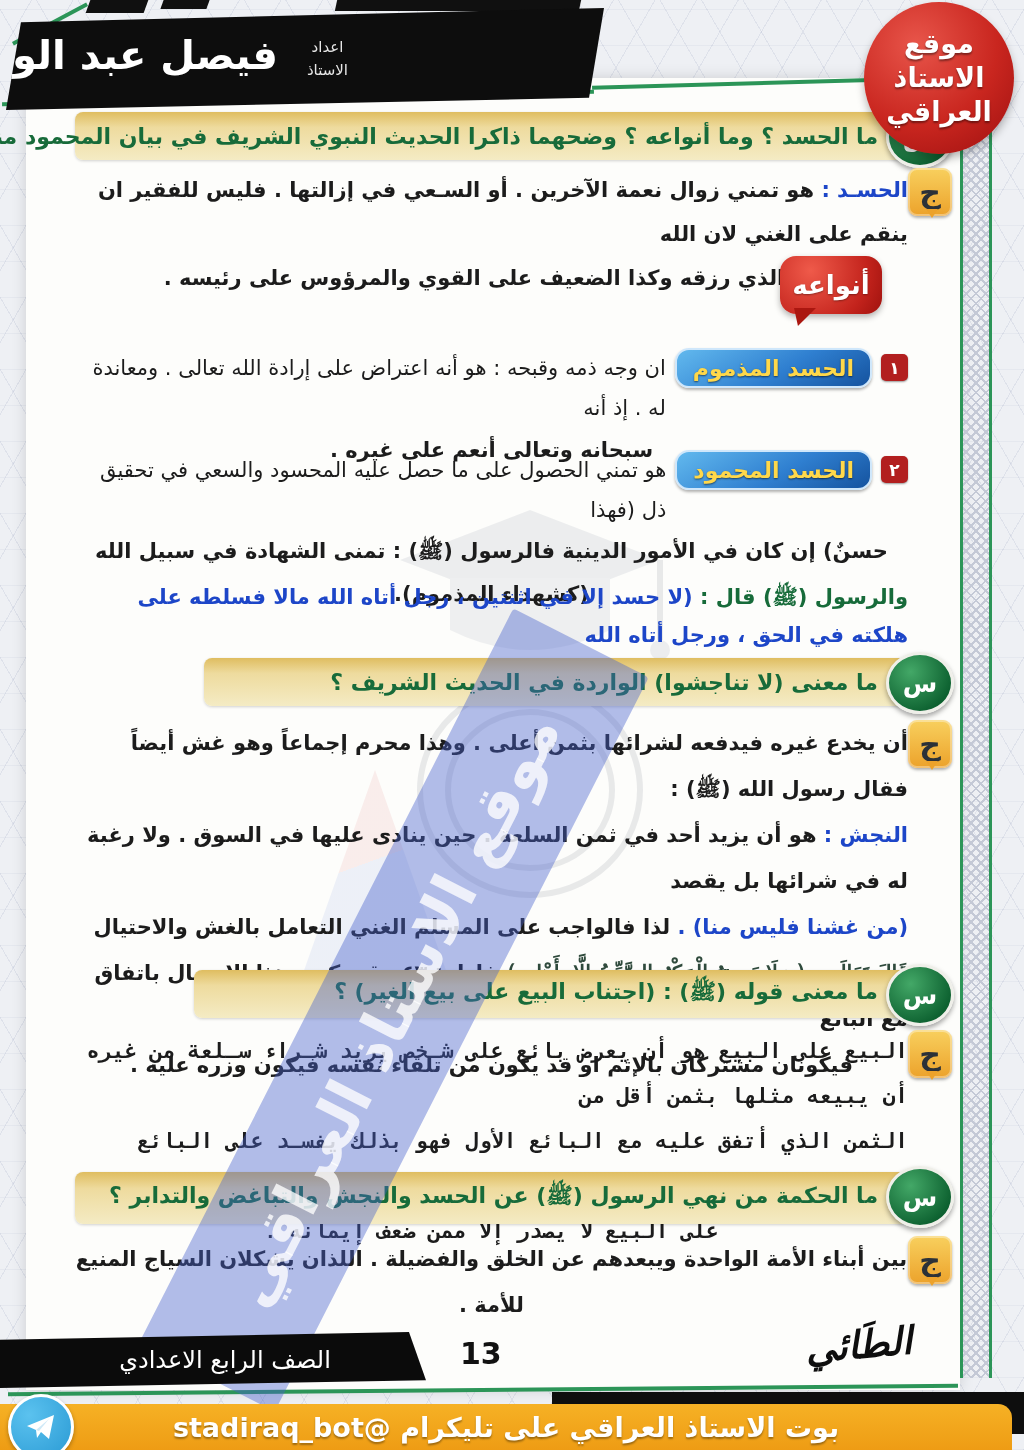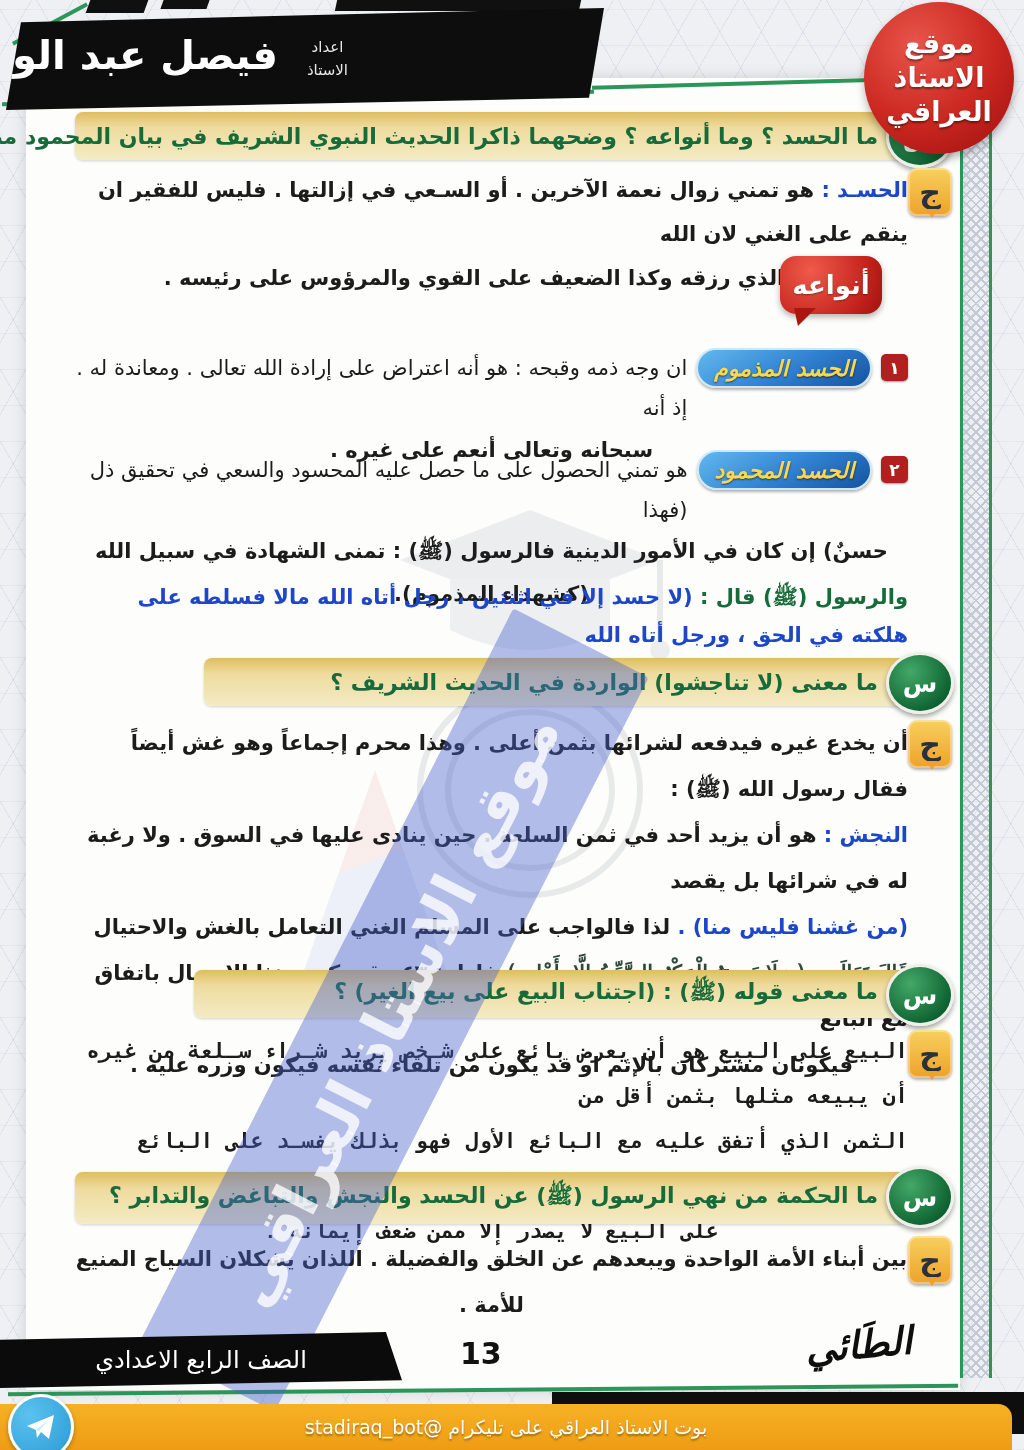--- a/index.html
+++ b/index.html
@@ -70,37 +70,37 @@
   .vref{color:#0d0d0d;}
   .bubble{position:absolute;width:102px;height:58px;border-radius:16px;z-index:11;
     background:radial-gradient(circle at 30% 25%, #ef5a4a, #c3231c 68%, #9f120e);
     color:#fff;font-size:26px;font-weight:bold;display:flex;align-items:center;justify-content:center;
     box-shadow:0 3px 6px rgba(0,0,0,.3);text-shadow:0 1px 2px rgba(0,0,0,.35);}
   .bubble::after{content:"";position:absolute;bottom:-12px;left:14px;width:22px;height:18px;background:#ab1710;
     clip-path:polygon(0 0,100% 0,18% 100%);}
   .type-row{display:flex;align-items:flex-start;gap:9px;}
   .tnum{flex:0 0 auto;width:27px;height:27px;margin-top:6px;background:#b21f1f;border-radius:5px;color:#fff;
     font-size:17px;font-weight:bold;display:flex;align-items:center;justify-content:center;box-shadow:0 1px 2px rgba(0,0,0,.4);}
-  .tbadge{flex:0 0 auto;height:36px;padding:0 16px;border-radius:20px;
+  .tbadge{flex:0 0 auto;height:36px;padding:0 16px;border-radius:14px;
     background:linear-gradient(150deg,#62b9ee 0%,#2f7fd0 55%,#15539f 100%);
     border:2px solid #cfe7fb;color:#ffd84a;font-size:22px;font-weight:bold;display:flex;align-items:center;
-    box-shadow:0 2px 3px rgba(0,0,0,.3);text-shadow:0 1px 2px rgba(0,0,0,.55);font-style:italic;}
+    box-shadow:0 2px 3px rgba(0,0,0,.3);text-shadow:0 1px 2px rgba(0,0,0,.55);}
   .ttext{font-size:21px;font-weight:normal;line-height:40px;color:#1c1c1c;}
   
   .grade-banner{position:absolute;left:0;top:1332px;width:402px;height:56px;background:#0b0b0b;z-index:20;
     clip-path:polygon(0 14%,96% 0,100% 86%,0 100%);color:#fff;display:flex;align-items:center;justify-content:center;
-    font-size:24px;direction:rtl;}
+    font-size:24px;direction:rtl;padding-left:24px;}
   .page-num{position:absolute;left:460px;top:1336px;font-size:30px;font-weight:bold;color:#111;z-index:20;}
   .signature{position:absolute;right:112px;top:1322px;font-family:"DejaVu Serif",serif;font-size:38px;font-weight:bold;
     font-style:italic;color:#0e0e0e;transform:rotate(-5deg);z-index:20;direction:rtl;}
   .black-strip{position:absolute;left:552px;top:1392px;width:472px;height:42px;background:#0e0e0e;z-index:22;}
   .footer{position:absolute;left:0;bottom:0;width:1012px;height:46px;z-index:40;
     background:linear-gradient(180deg,#f6b125,#ee9c14);border-radius:0 14px 0 0;
     display:flex;align-items:center;justify-content:center;}
-  .footer-text{color:#fff;font-size:19px;font-weight:normal;direction:rtl;text-shadow:0 2px 2px rgba(0,0,0,.35);white-space:nowrap;}
+  .footer-text{color:#fff;font-size:27px;font-weight:bold;direction:rtl;text-shadow:0 2px 2px rgba(0,0,0,.35);white-space:nowrap;}
   .tg{position:absolute;left:8px;top:-10px;width:60px;height:60px;border-radius:50%;z-index:41;
     background:radial-gradient(circle at 30% 30%, #5bc2ef, #2a9ad4);border:3px solid #fff;
     display:flex;align-items:center;justify-content:center;box-shadow:0 2px 4px rgba(0,0,0,.3);}
 </style>
 </head>
 <body>
 
 <div class="page">
 
   <div class="sheet"></div>

